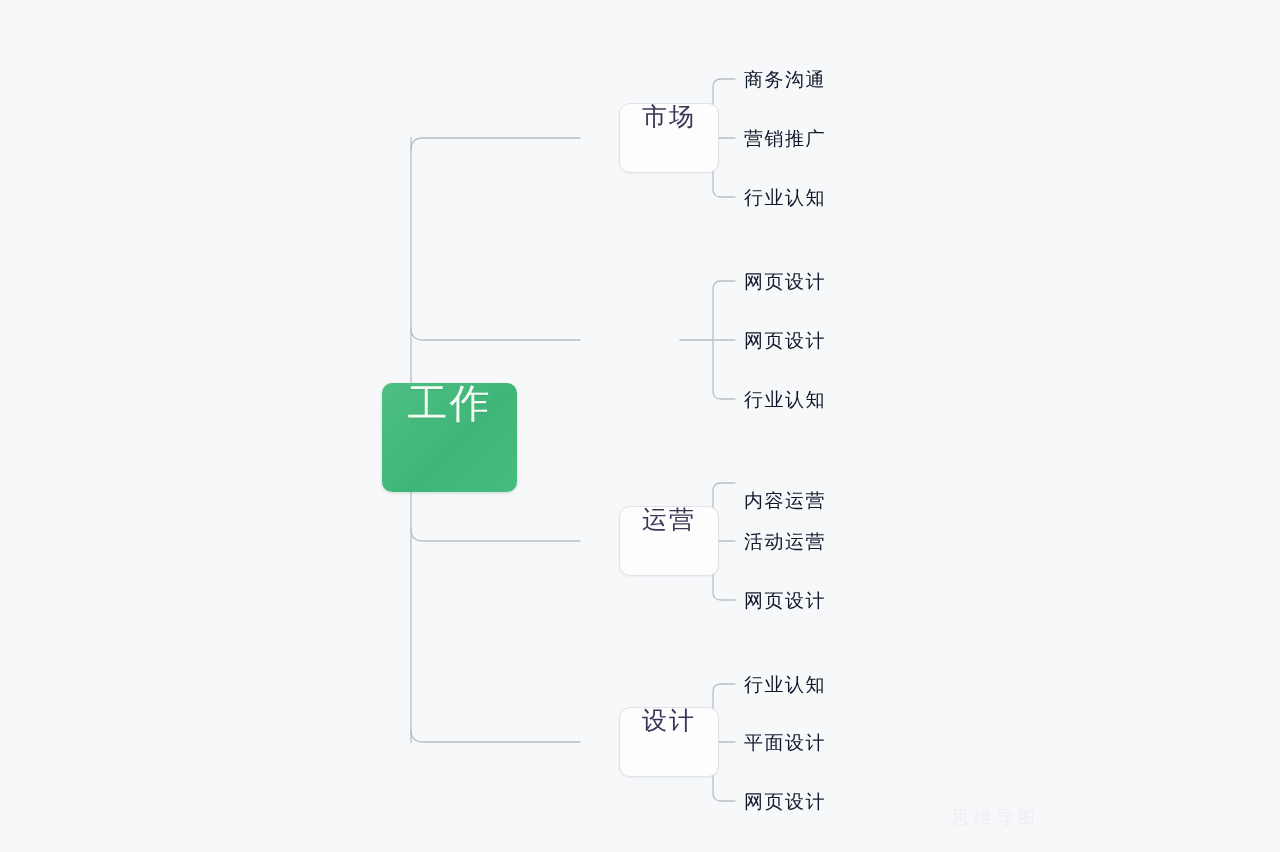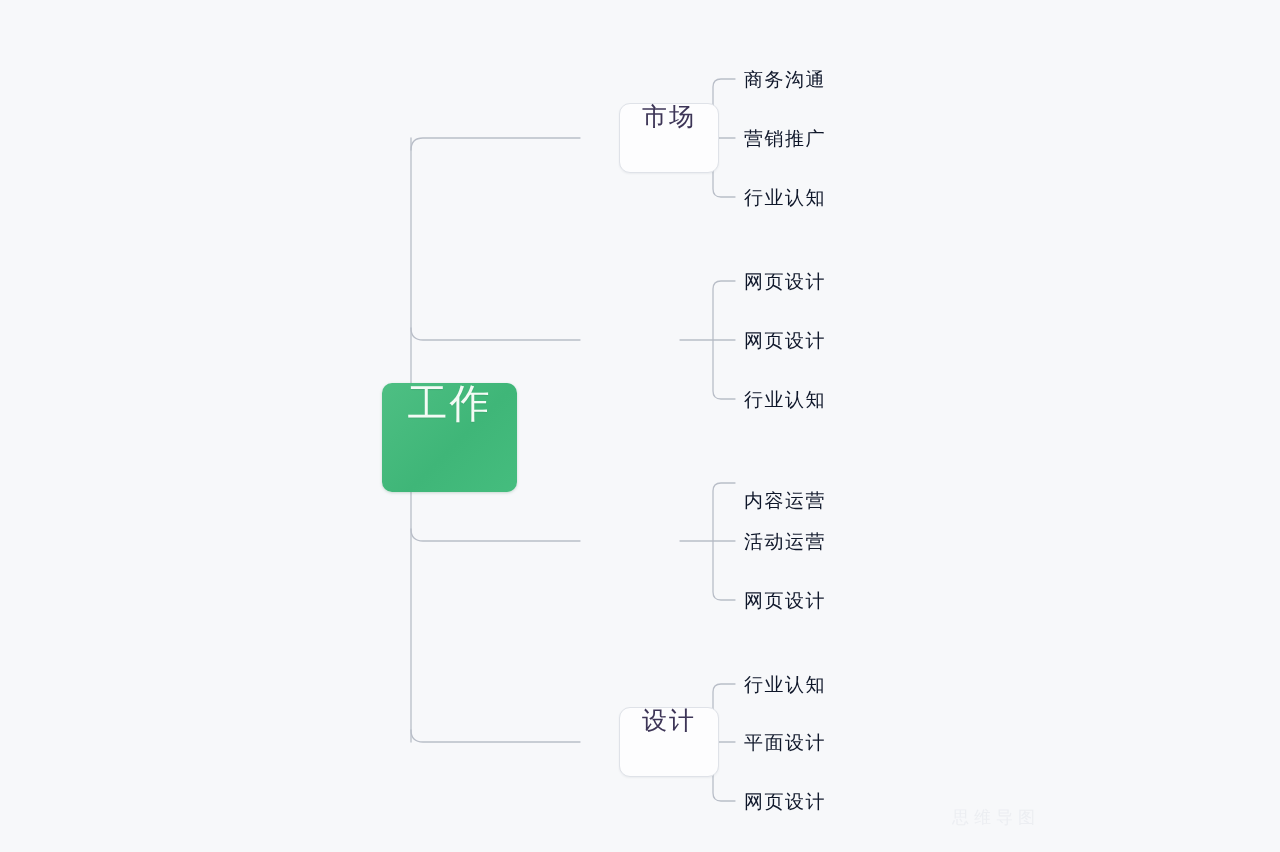--- a/index.html
+++ b/index.html
@@ -132,20 +132,23 @@
     <span class="branch-label">市场</span>
   </div>
   <div class="leaf-label" style="top:79px">商务沟通</div>
   <div class="leaf-label" style="top:138px">营销推广</div>
   <div class="leaf-label" style="top:197px">行业认知</div>
 
   <div class="leaf-label" style="top:281px">网页设计</div>
   <div class="leaf-label" style="top:340px">网页设计</div>
   <div class="leaf-label" style="top:399px">行业认知</div>
 
+  <div class="node branch-node" style="top:506px">
+    <span class="branch-label">运营</span>
+  </div>
   <div class="leaf-label" style="top:500px">内容运营</div>
   <div class="leaf-label" style="top:541px">活动运营</div>
   <div class="leaf-label" style="top:600px">网页设计</div>
 
   <div class="node branch-node" style="top:707px">
     <span class="branch-label">设计</span>
   </div>
   <div class="leaf-label" style="top:684px">行业认知</div>
   <div class="leaf-label" style="top:742px">平面设计</div>
   <div class="leaf-label" style="top:801px">网页设计</div>

